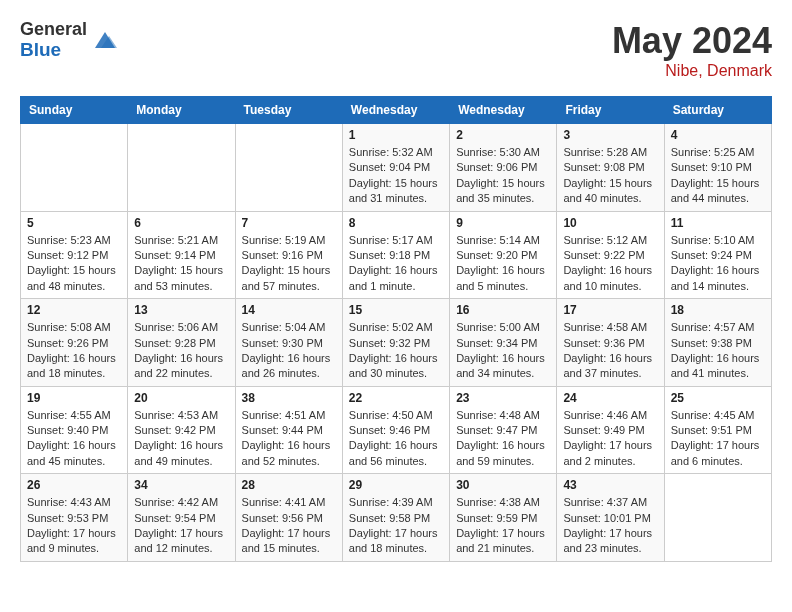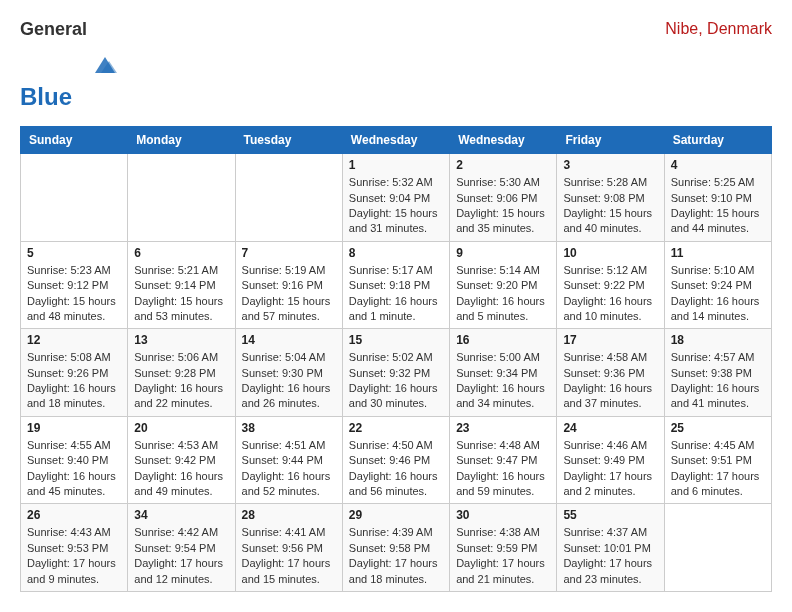--- a/index.html
+++ b/index.html
@@ -17,29 +17,28 @@
       margin-bottom: 16px;
     }
     .logo {
       display: flex;
       align-items: center;
     }
     .logo-text {
       display: flex;
       flex-direction: column;
       line-height: 1.1;
-      gap: 44px;
     }
     .logo-general {
       font-size: 18px;
       font-weight: bold;
       color: #333;
     }
     .logo-blue {
-      font-size: 24px;
+      font-size: 19px;
       font-weight: bold;
       color: #1e6bb8;
     }
     .logo-icon {
       width: 28px;
       height: 28px;
       margin-left: 4px;
     }
     .title-block {
       text-align: right;
@@ -100,20 +99,21 @@
     <div class="logo-text">
       <span class="logo-general">General</span>
       <span class="logo-blue">Blue</span>
     </div>
     <svg class="logo-icon" viewBox="0 0 28 28" xmlns="http://www.w3.org/2000/svg">
       <polygon points="4,22 14,6 24,22" fill="#1e6bb8" opacity="0.85"></polygon>
       <polygon points="10,22 18,10 26,22" fill="#1e6bb8" opacity="0.5"></polygon>
     </svg>
   </div>
   <div class="title-block">
+    <div class="calendar-title">May 2024</div>
     <div class="calendar-subtitle">Nibe, Denmark</div>
   </div>
 </div>
 
 <table>
   <thead>
     <tr>
     <th>Sunday</th>
         <th>Monday</th>
         <th>Tuesday</th>
@@ -250,19 +250,19 @@
         </td>
         <td>
           <div class="day-number">29</div>
           <div class="day-info">Sunrise: 4:39 AM<br>Sunset: 9:58 PM<br>Daylight: 17 hours and 18 minutes.</div>
         </td>
         <td>
           <div class="day-number">30</div>
           <div class="day-info">Sunrise: 4:38 AM<br>Sunset: 9:59 PM<br>Daylight: 17 hours and 21 minutes.</div>
         </td>
         <td>
-          <div class="day-number">55</div>
+          <div class="day-number">43</div>
           <div class="day-info">Sunrise: 4:37 AM<br>Sunset: 10:01 PM<br>Daylight: 17 hours and 23 minutes.</div>
         </td>
         <td class="empty"></td>
       </tr>
     </tbody>
 </table>
 
 </body></html>

